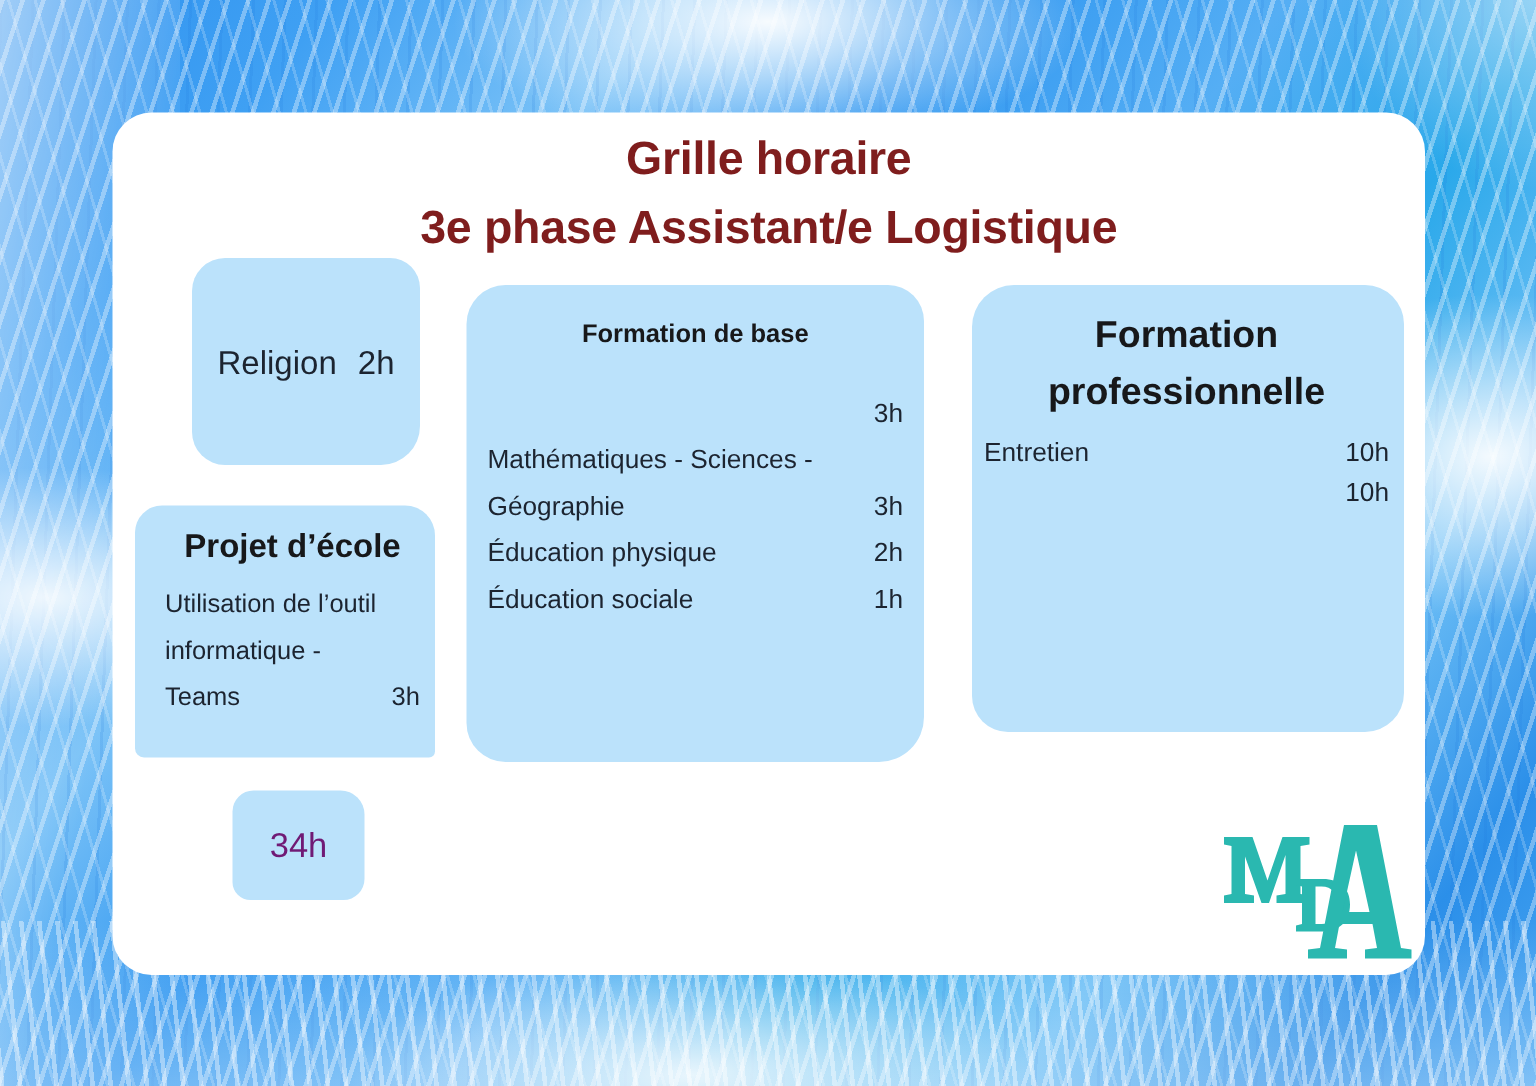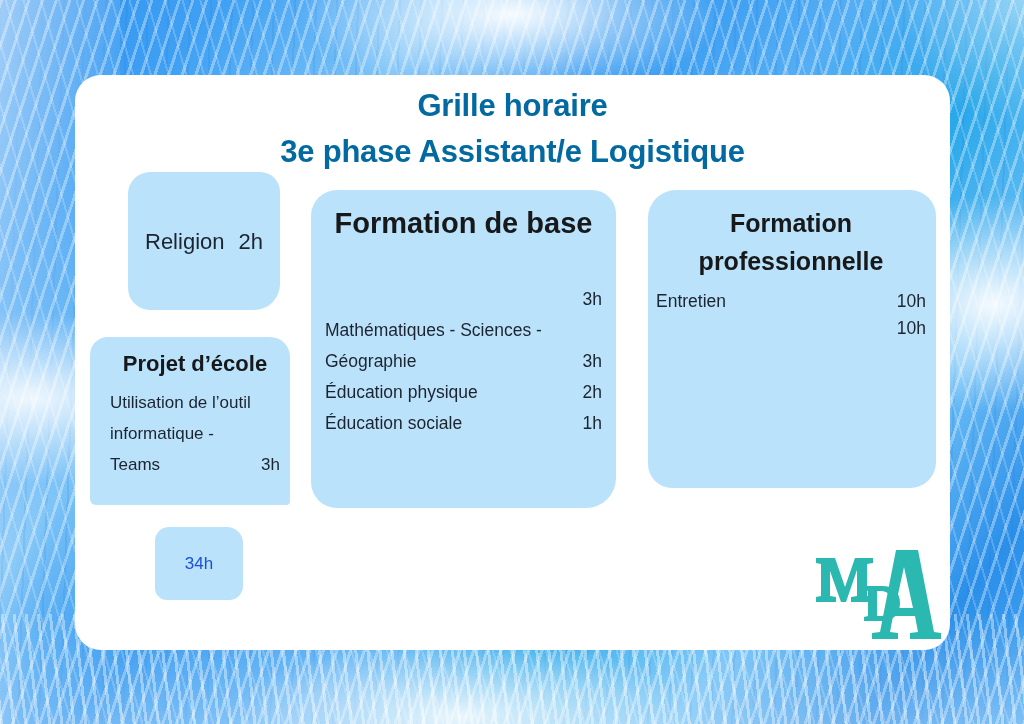--- a/index.html
+++ b/index.html
@@ -69,21 +69,21 @@
     background: #ffffff;
     border-radius: 26px;
   }
 
   
   .title-block {
     position: absolute;
     left: 0; right: 0;
     top: 8px;
     text-align: center;
-    color: #0369a1;
+    color: #7f1d1d;
     font-weight: bold;
     letter-spacing: -.2px;
   }
   .title-line-1 { font-size: 31px; line-height: 46px; }
   .title-line-2 { font-size: 31px; line-height: 46px; }
 
   
   .panel {
     position: absolute;
     background: #bbe2fb;
@@ -128,42 +128,42 @@
   #panel-projet .panel-heading { font-size: 22px; line-height: 30px; margin-bottom: 8px; }
   #panel-projet .free-line { font-size: 17px; line-height: 31px; }
   #panel-projet .row { font-size: 17px; line-height: 31px; }
 
   
   #panel-base {
     left: 311px; top: 190px; width: 305px; height: 318px;
     border-radius: 26px 24px 30px 26px;
     padding: 16px 14px 0 14px;
   }
-  #panel-base .panel-heading { font-size: 29px; line-height: 34px; margin-bottom: 44px; }
+  #panel-base .panel-heading { font-size: 17px; line-height: 34px; margin-bottom: 20px; }
   #panel-base .row { font-size: 17.5px; line-height: 31px; }
   #panel-base .hours { width: 34px; }
 
   
   #panel-pro {
     left: 648px; top: 190px; width: 288px; height: 298px;
     border-radius: 28px 26px 26px 24px;
     padding: 14px 10px 0 8px;
   }
   #panel-pro .panel-heading { font-size: 25px; line-height: 38px; text-align: center; }
   #panel-pro .rows { margin-top: 8px; }
   #panel-pro .row { font-size: 17.5px; line-height: 27px; }
   #panel-pro .hours { width: 40px; }
 
   
   #panel-total {
     left: 155px; top: 527px; width: 88px; height: 73px;
     border-radius: 14px 16px 14px 12px;
     display: flex; align-items: center; justify-content: center;
   }
-  #panel-total .total-value { font-size: 17px; color: #1d4ed8; }
+  #panel-total .total-value { font-size: 23px; color: #701a75; }
 
   
   #logo-mda {
     position: absolute;
     left: 810px;
     top: 540px;
     width: 135px;
     height: 100px;
   }
 </style>

